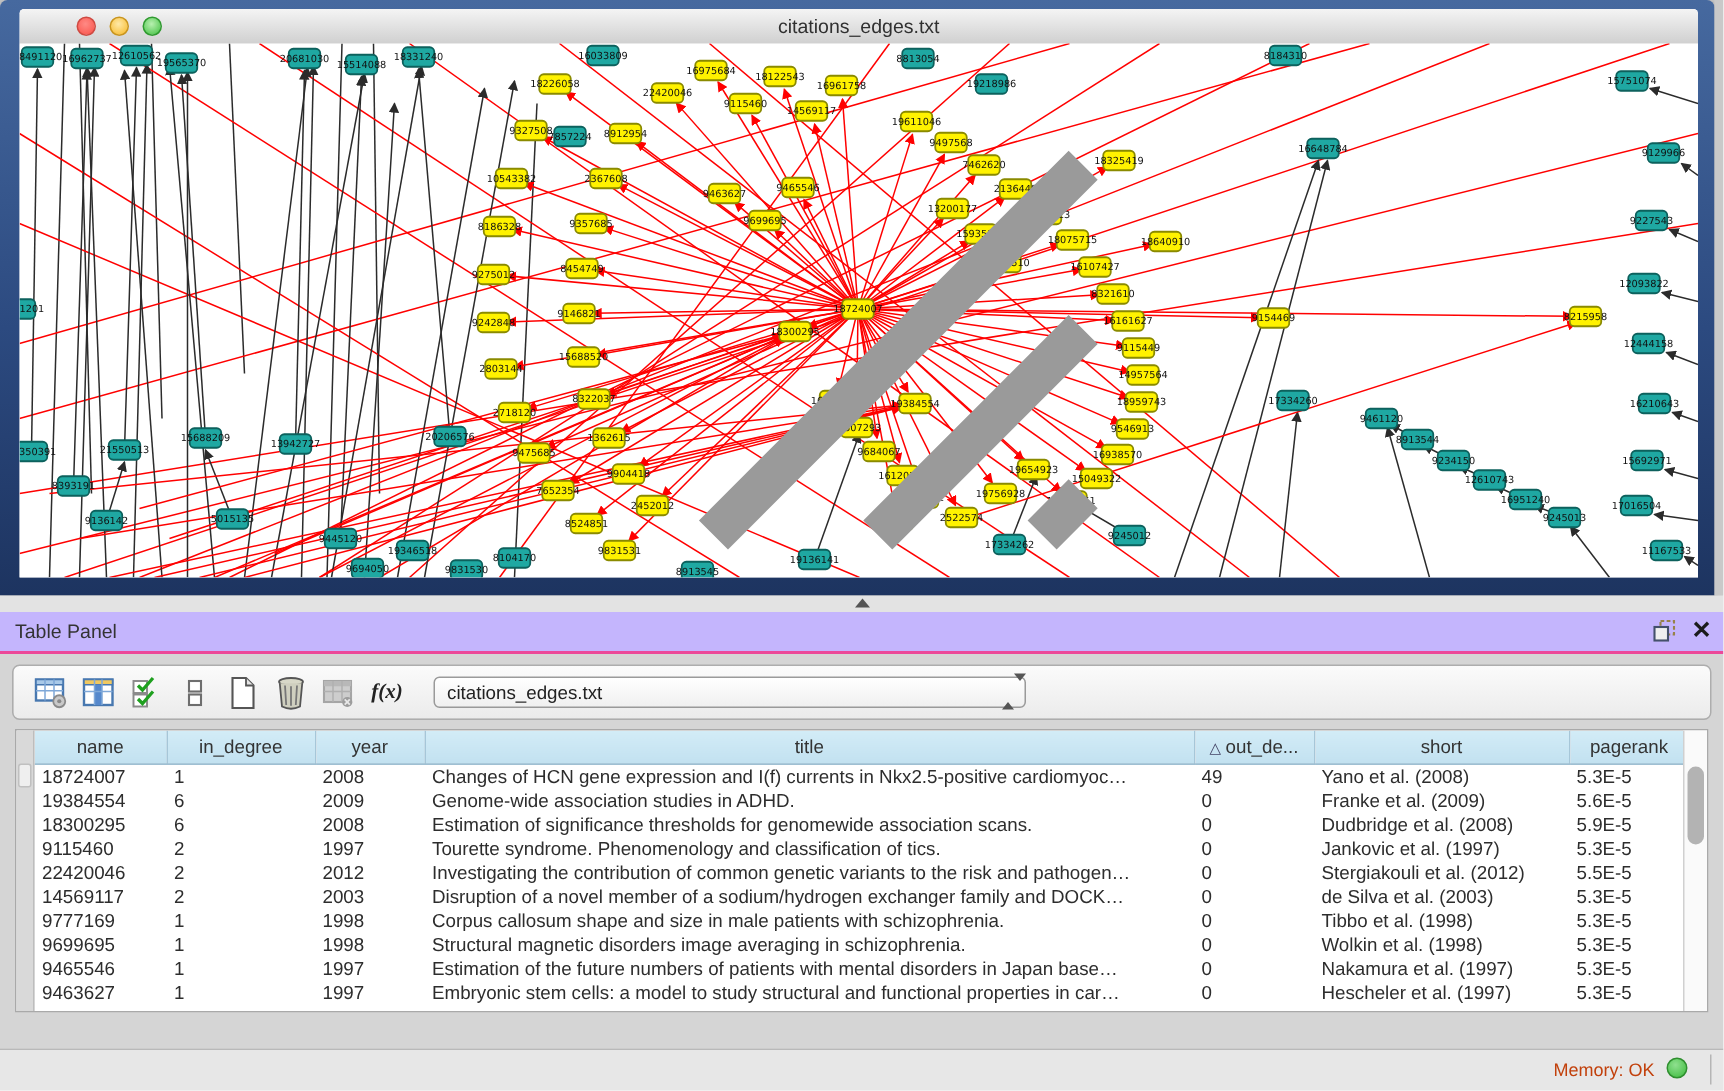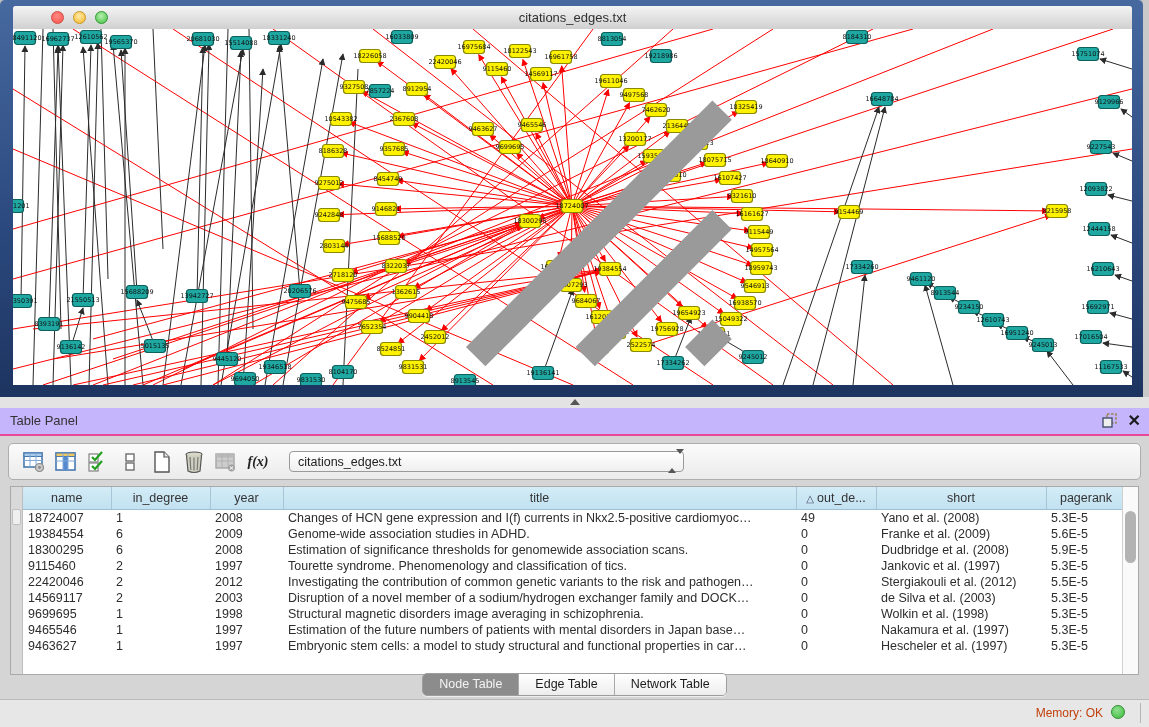--- a/index.html
+++ b/index.html
@@ -904,20 +904,29 @@
               <tr>
                 <td>14569117</td>
                 <td>2</td>
                 <td>2003</td>
                 <td>Disruption of a novel member of a sodium/hydrogen exchanger family and DOCK…</td>
                 <td>0</td>
                 <td>de Silva et al. (2003)</td>
                 <td>5.3E-5</td>
               </tr>
               <tr>
+                <td>9777169</td>
+                <td>1</td>
+                <td>1998</td>
+                <td>Corpus callosum shape and size in male patients with schizophrenia.</td>
+                <td>0</td>
+                <td>Tibbo et al. (1998)</td>
+                <td>5.3E-5</td>
+              </tr>
+              <tr>
                 <td>9699695</td>
                 <td>1</td>
                 <td>1998</td>
                 <td>Structural magnetic disorders image averaging in schizophrenia.</td>
                 <td>0</td>
                 <td>Wolkin et al. (1998)</td>
                 <td>5.3E-5</td>
               </tr>
               <tr>
                 <td>9465546</td>
@@ -938,27 +947,20 @@
                 <td>5.3E-5</td>
               </tr>
             </tbody>
         </table>
       </div>
       <div class="vscroll">
           <div class="thumb"></div>
         </div>
     </div>
 
-    <div class="tabs">
-      <div class="seg" id="tabseg">
-          <div class="tab sel">Node Table</div>
-          <div class="tab">Edge Table</div>
-          <div class="tab">Network Table</div>
-        </div>
-    </div>
   </div>
 
   <div class="statusbar">
     <span class="mem">Memory: OK</span>
     <span class="memdot"></span>
     <span class="statusdiv"></span>
   </div>
 
 </div>
 

